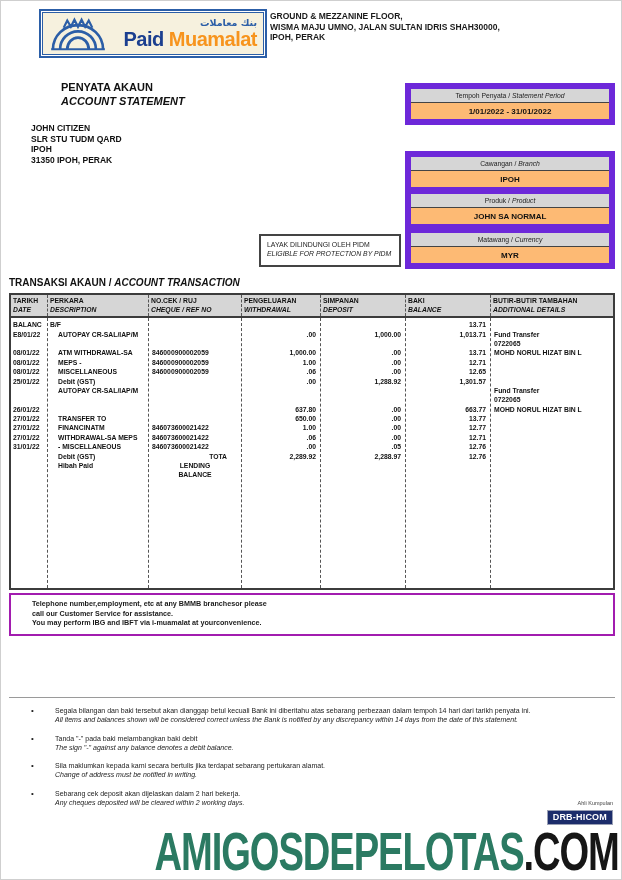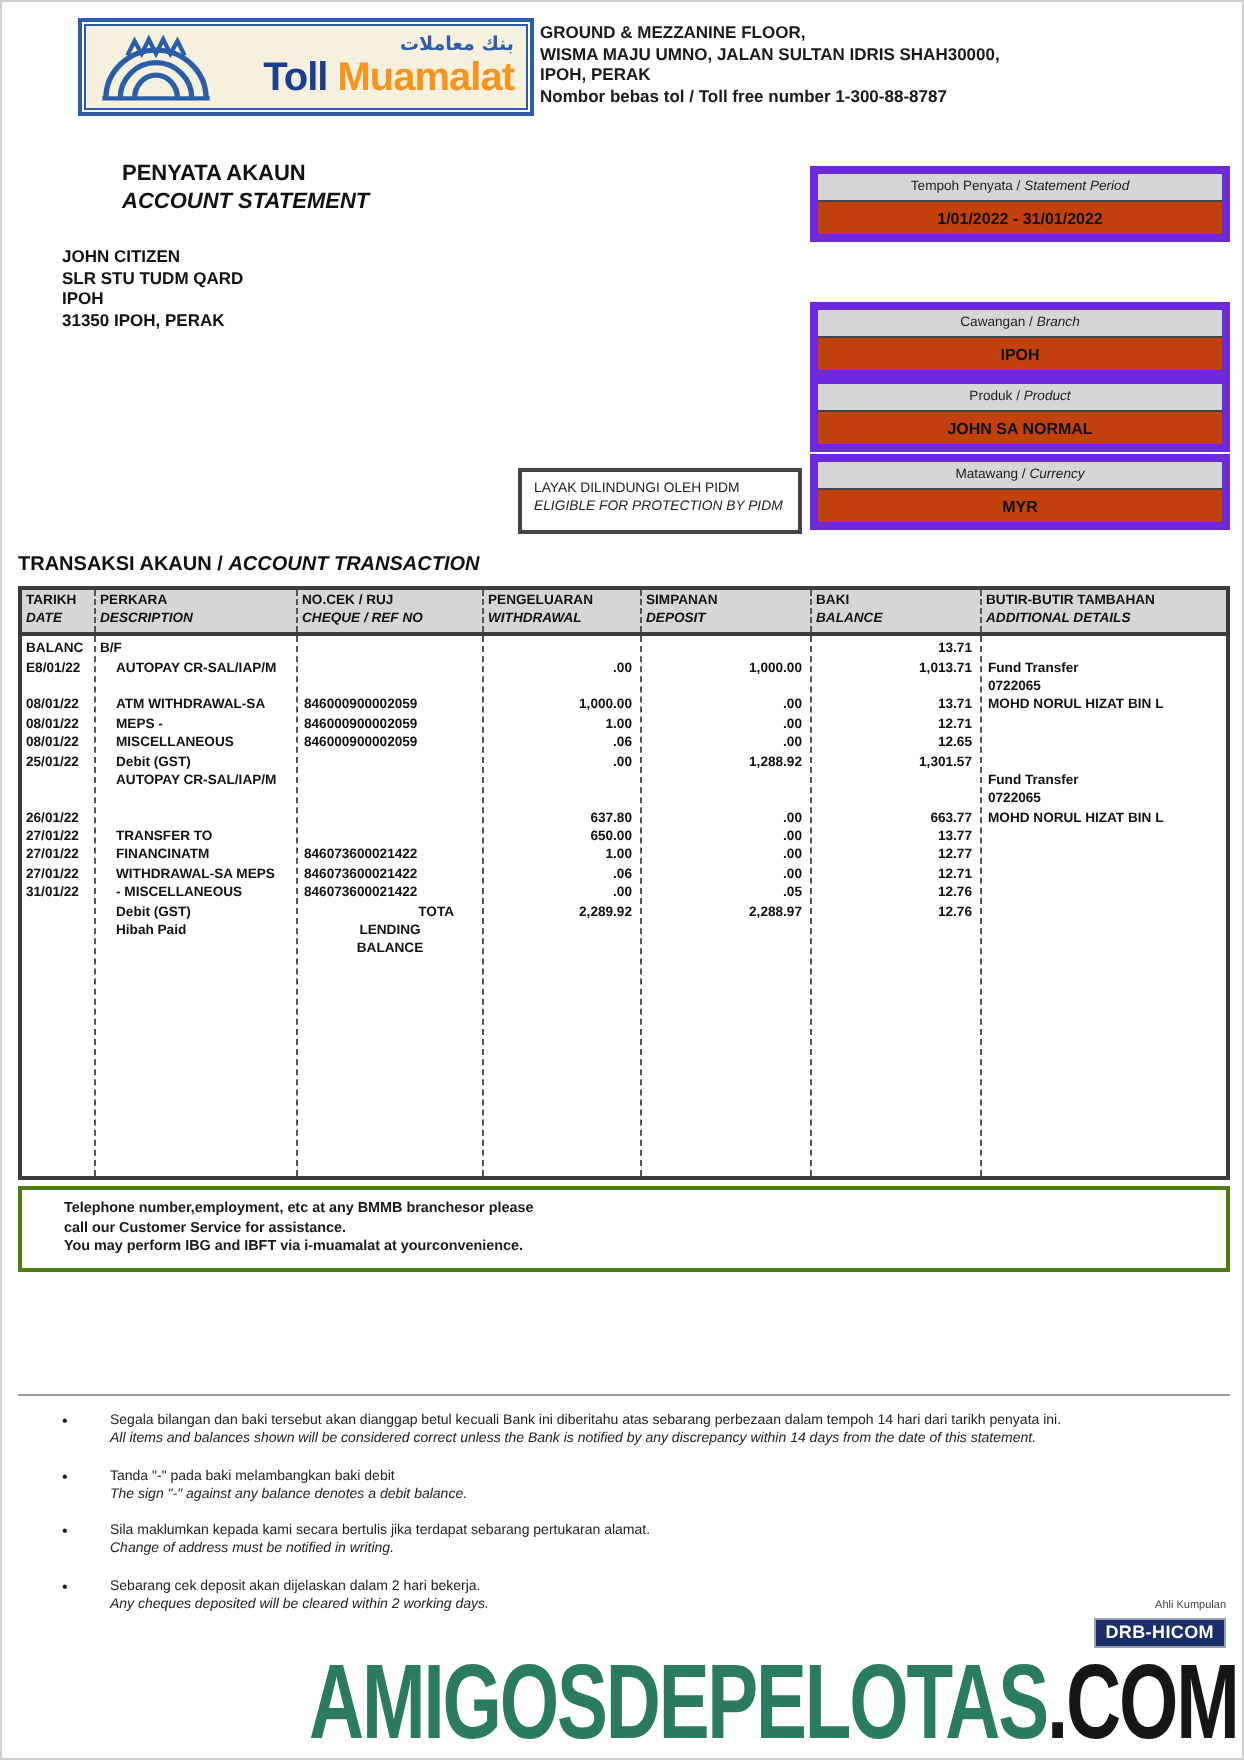--- a/index.html
+++ b/index.html
@@ -17,21 +17,21 @@
   .bank-name .bank{color:var(--bank_blue);}
   .bank-name .muam{color:var(--orange);}
   .addr{position:absolute;left:269px;top:10px;font-size:8.5px;font-weight:bold;line-height:10.5px;color:#1a1a1a;}
 
   
   .stmt-title{position:absolute;left:60px;top:80px;font-size:11px;font-weight:bold;line-height:13.5px;}
   .stmt-title .en{font-style:italic;display:block;}
   .customer{position:absolute;left:30px;top:122px;font-size:8.5px;font-weight:bold;line-height:10.5px;}
 
   
-  .ib{position:absolute;left:404px;width:210px;border:4px solid #6d28d9;box-sizing:border-box;background:#c2410c;}
+  .ib{position:absolute;left:404px;width:210px;border:6px solid #6d28d9;box-sizing:border-box;background:#fdba74;}
   .ib .lbl{background:var(--header_gray);border-bottom:1px solid #444;font-size:6.8px;text-align:center;
            padding:3px 0;color:#222;}
   .ib .lbl .en{font-style:italic;}
   .ib .val{font-size:8px;font-weight:bold;text-align:center;padding:3.5px 0 3px 0;}
 
   
   .pidm{position:absolute;left:258px;top:233px;width:142px;height:33px;border:2px solid #444;
         box-sizing:border-box;font-size:6.9px;line-height:9px;padding:4px 0 0 6px;color:#222;}
   .pidm .l2{font-style:italic;}
 
@@ -51,21 +51,21 @@
   .line{height:9.4px;line-height:9.4px;font-size:6.8px;font-weight:bold;white-space:nowrap;}
   .col.a-l .line{padding-left:2px;}
   .col.a-r .line{text-align:right;padding-right:4px;}
   .c1 .line.indent{padding-left:10px;}
   .c2 .line{padding-left:3px;}
   .c2 .line.ra-r{text-align:right;padding-right:14px;padding-left:0;}
   .c2 .line.ra-c{text-align:center;padding-left:0;}
   .c6 .line{padding-left:3px;}
 
   
-  .notice{position:absolute;left:8px;top:592px;width:606px;height:43px;border:2px solid #4d7c0f;
+  .notice{position:absolute;left:8px;top:592px;width:606px;height:43px;border:2px solid #a21caf;
           box-sizing:border-box;font-size:7.2px;font-weight:bold;line-height:9.6px;padding:4px 0 0 21px;color:#1a1a1a;}
 
   
   .divider{position:absolute;left:8px;top:696px;width:606px;border-top:1px solid #9a9a9a;}
   .footnotes{position:absolute;left:30px;top:705px;width:575px;}
   .fn{display:flex;margin-bottom:9px;}
   .fn .bullet{width:24px;flex:0 0 24px;font-size:8px;color:#222;}
   .fn .tx{font-size:7px;line-height:9.3px;color:#222;}
   .fn .en{font-style:italic;display:block;}
 
@@ -89,29 +89,28 @@
       <svg width="58" height="34" viewBox="0 0 64 38" fill="none" stroke="#2b5ea7">
         <path d="M16 12 L20 4 L24 11 L28 3 L32 11 L36 3 L40 11 L44 4 L48 12" stroke-width="2.4"></path>
         <path d="M4 36 A28 27 0 0 1 60 36" stroke-width="3"></path>
         <path d="M12 36 A20 20 0 0 1 52 36" stroke-width="3"></path>
         <path d="M20 36 A12 13 0 0 1 44 36" stroke-width="3"></path>
         <path d="M2 36 L62 36" stroke-width="2.4"></path>
       </svg>
     </div>
     <div class="logo-text">
       <span class="arabic">بنك معاملات</span>
-      <span class="bank-name"><span class="bank">Toll</span> <span class="muam">Muamalat</span></span>
+      <span class="bank-name"><span class="bank">Paid</span> <span class="muam">Muamalat</span></span>
     </div>
   </div>
 
   <div class="addr">
     <div>GROUND &amp; MEZZANINE FLOOR,</div>
     <div>WISMA MAJU UMNO, JALAN SULTAN IDRIS SHAH30000,</div>
     <div>IPOH, PERAK</div>
-    <div>Nombor bebas tol / Toll free number 1-300-88-8787</div>
   </div>
 
   <div class="stmt-title">
     <span>PENYATA AKAUN</span>
     <span class="en">ACCOUNT STATEMENT</span>
   </div>
 
   <div class="customer">
     <div>JOHN CITIZEN</div>
     <div>SLR STU TUDM QARD</div>

